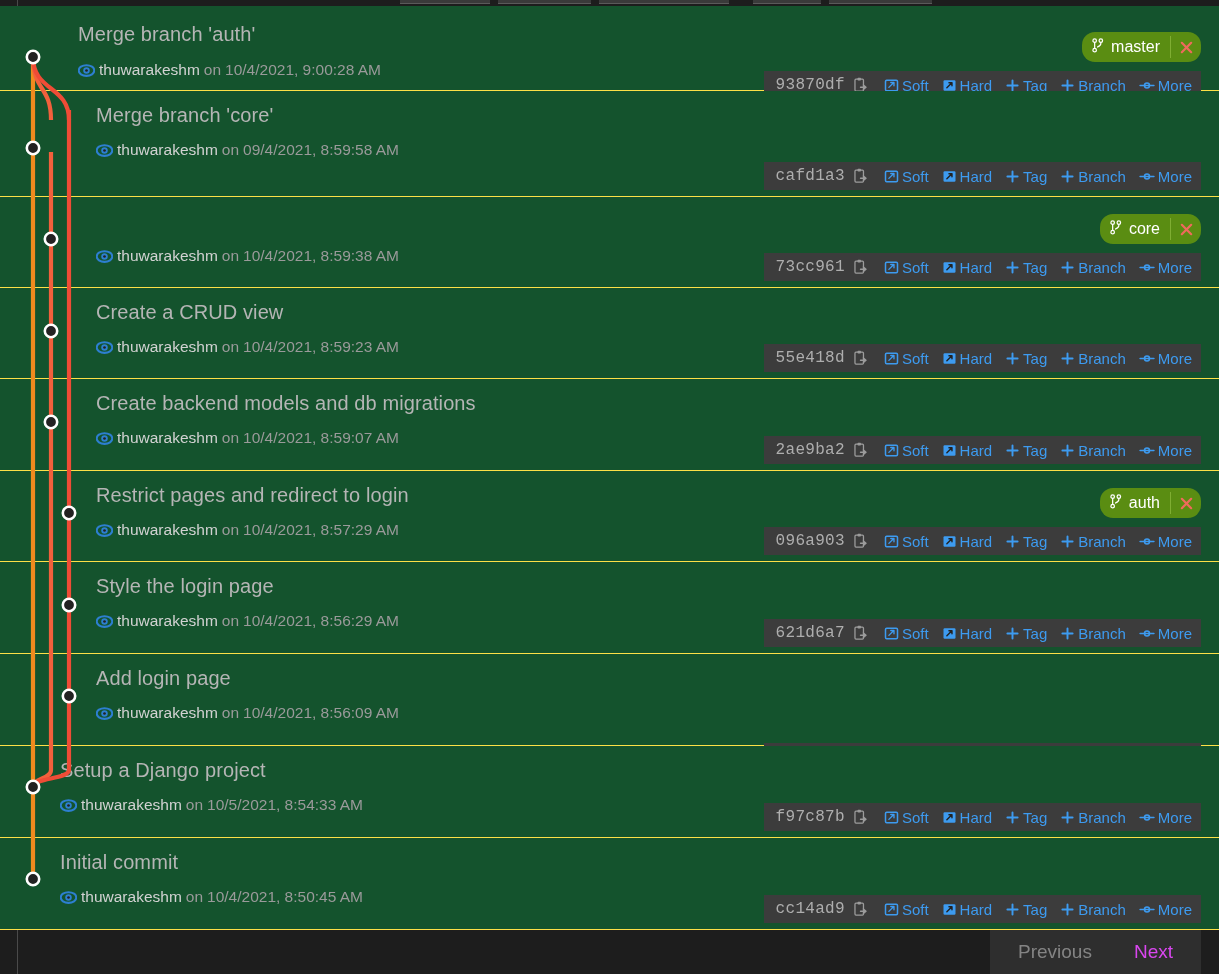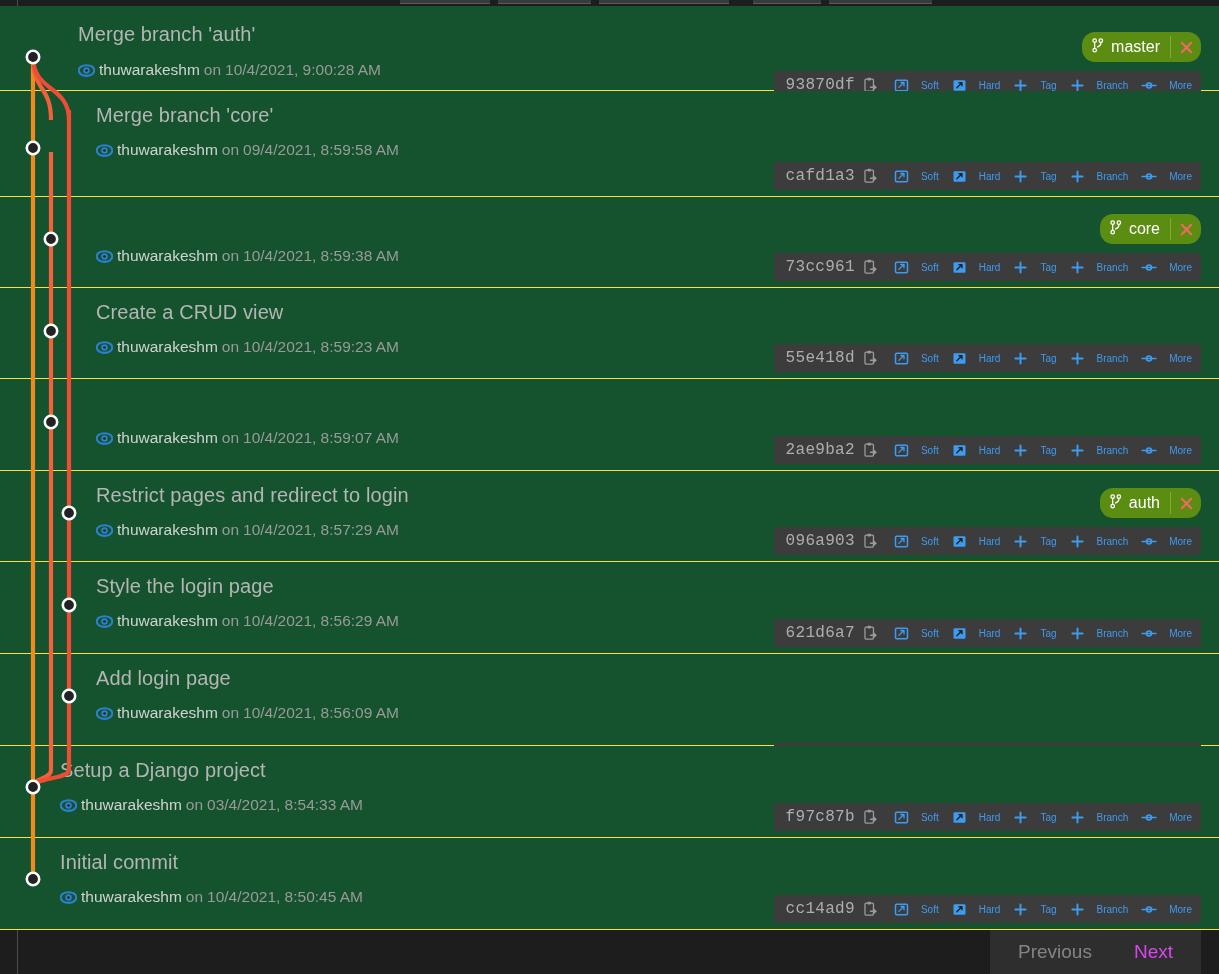--- a/index.html
+++ b/index.html
@@ -37,22 +37,22 @@
   .on-date { color: #9a9a9a; }
 
   
   .actions { position: absolute; right: 18px; background: #3c3c3c;
              height: 28px; display: flex; align-items: center; padding: 0 9px 0 12px;
              gap: 0; white-space: nowrap; }
   .hash { font-family: "Liberation Mono", monospace; font-size: 16px; color: #aeaeae;
           letter-spacing: .3px; margin-right: 7px; }
   .copy-btn { width: 18px; height: 18px; margin-right: 14px; display: inline-flex;
               align-items: center; justify-content: center; cursor: pointer; }
-  .act { display: inline-flex; align-items: center; gap: 12px; color: #3d9bf0;
-         font-size: 10px; margin-right: 13px; cursor: pointer; }
+  .act { display: inline-flex; align-items: center; gap: 3px; color: #3d9bf0;
+         font-size: 15px; margin-right: 13px; cursor: pointer; }
   .act:last-child { margin-right: 0; }
   .act svg { display: block; }
 
   
   .badge { position: absolute; right: 18px; display: flex; align-items: center;
            height: 30px; background: #5a8d12; border-radius: 13px; overflow: hidden; }
   .badge-name { display: flex; align-items: center; gap: 6px; color: #ffffff;
                 font-size: 16px; padding: 0 10px 0 9px; height: 100%; }
   .badge-sep { width: 1px; height: 22px; background: #7fae32; }
   .badge-x { width: 30px; height: 100%; display: flex; align-items: center;
@@ -401,20 +401,21 @@
                   <circle cx="11" cy="10" r="3.4" fill="none" stroke="#3d9bf0" stroke-width="2.2"></circle>
                 </svg>
               </span>
               <span>More</span>
             </span>
           </div>
         </div>
       </div>
       <div class="row" style="height: 92px;">
         <div class="row-inner">
+          <div class="commit-title" style="left: 96px; top: 13px;">Create backend models and db migrations</div>
           <div class="commit-meta" style="left: 96px; top: 50px;">
             <span class="eye-icon"><svg viewBox="0 0 24 24" width="17" height="17">
                 <ellipse cx="12" cy="12" rx="11" ry="7.5" fill="none" stroke="#2d7fd0" stroke-width="3"></ellipse>
                 <circle cx="12" cy="12" r="4.6" fill="#2d7fd0"></circle>
                 <circle cx="12" cy="12" r="1.9" fill="#222222"></circle>
               </svg></span>
             <span class="author">thuwarakeshm</span>
             <span class="on-date">on</span>
             <span class="on-date">10/4/2021, 8:59:07 AM</span>
           </div>
@@ -698,21 +699,21 @@
         <div class="row-inner">
           <div class="commit-title" style="left: 60px; top: 13px;">Setup a Django project</div>
           <div class="commit-meta" style="left: 60px; top: 50px;">
             <span class="eye-icon"><svg viewBox="0 0 24 24" width="17" height="17">
                 <ellipse cx="12" cy="12" rx="11" ry="7.5" fill="none" stroke="#2d7fd0" stroke-width="3"></ellipse>
                 <circle cx="12" cy="12" r="4.6" fill="#2d7fd0"></circle>
                 <circle cx="12" cy="12" r="1.9" fill="#222222"></circle>
               </svg></span>
             <span class="author">thuwarakeshm</span>
             <span class="on-date">on</span>
-            <span class="on-date">03/4/2021, 8:54:33 AM</span>
+            <span class="on-date">10/5/2021, 8:54:33 AM</span>
           </div>
           <div class="actions" style="top: 57px;">
             <span class="hash">f97c87b</span>
             <span class="copy-btn">
               <svg viewBox="0 0 20 20" width="17" height="17">
                 <rect x="3.5" y="2.5" width="10" height="14" rx="1.2" fill="none" stroke="#9c9c9c" stroke-width="1.5"></rect>
                 <rect x="6.5" y="1" width="4" height="3" rx="0.8" fill="#9c9c9c"></rect>
                 <path d="M10 12h6M13.4 9.4L16.5 12l-3.1 2.6" fill="none" stroke="#9c9c9c" stroke-width="1.6" stroke-linecap="round" stroke-linejoin="round"></path>
               </svg>
             </span>

